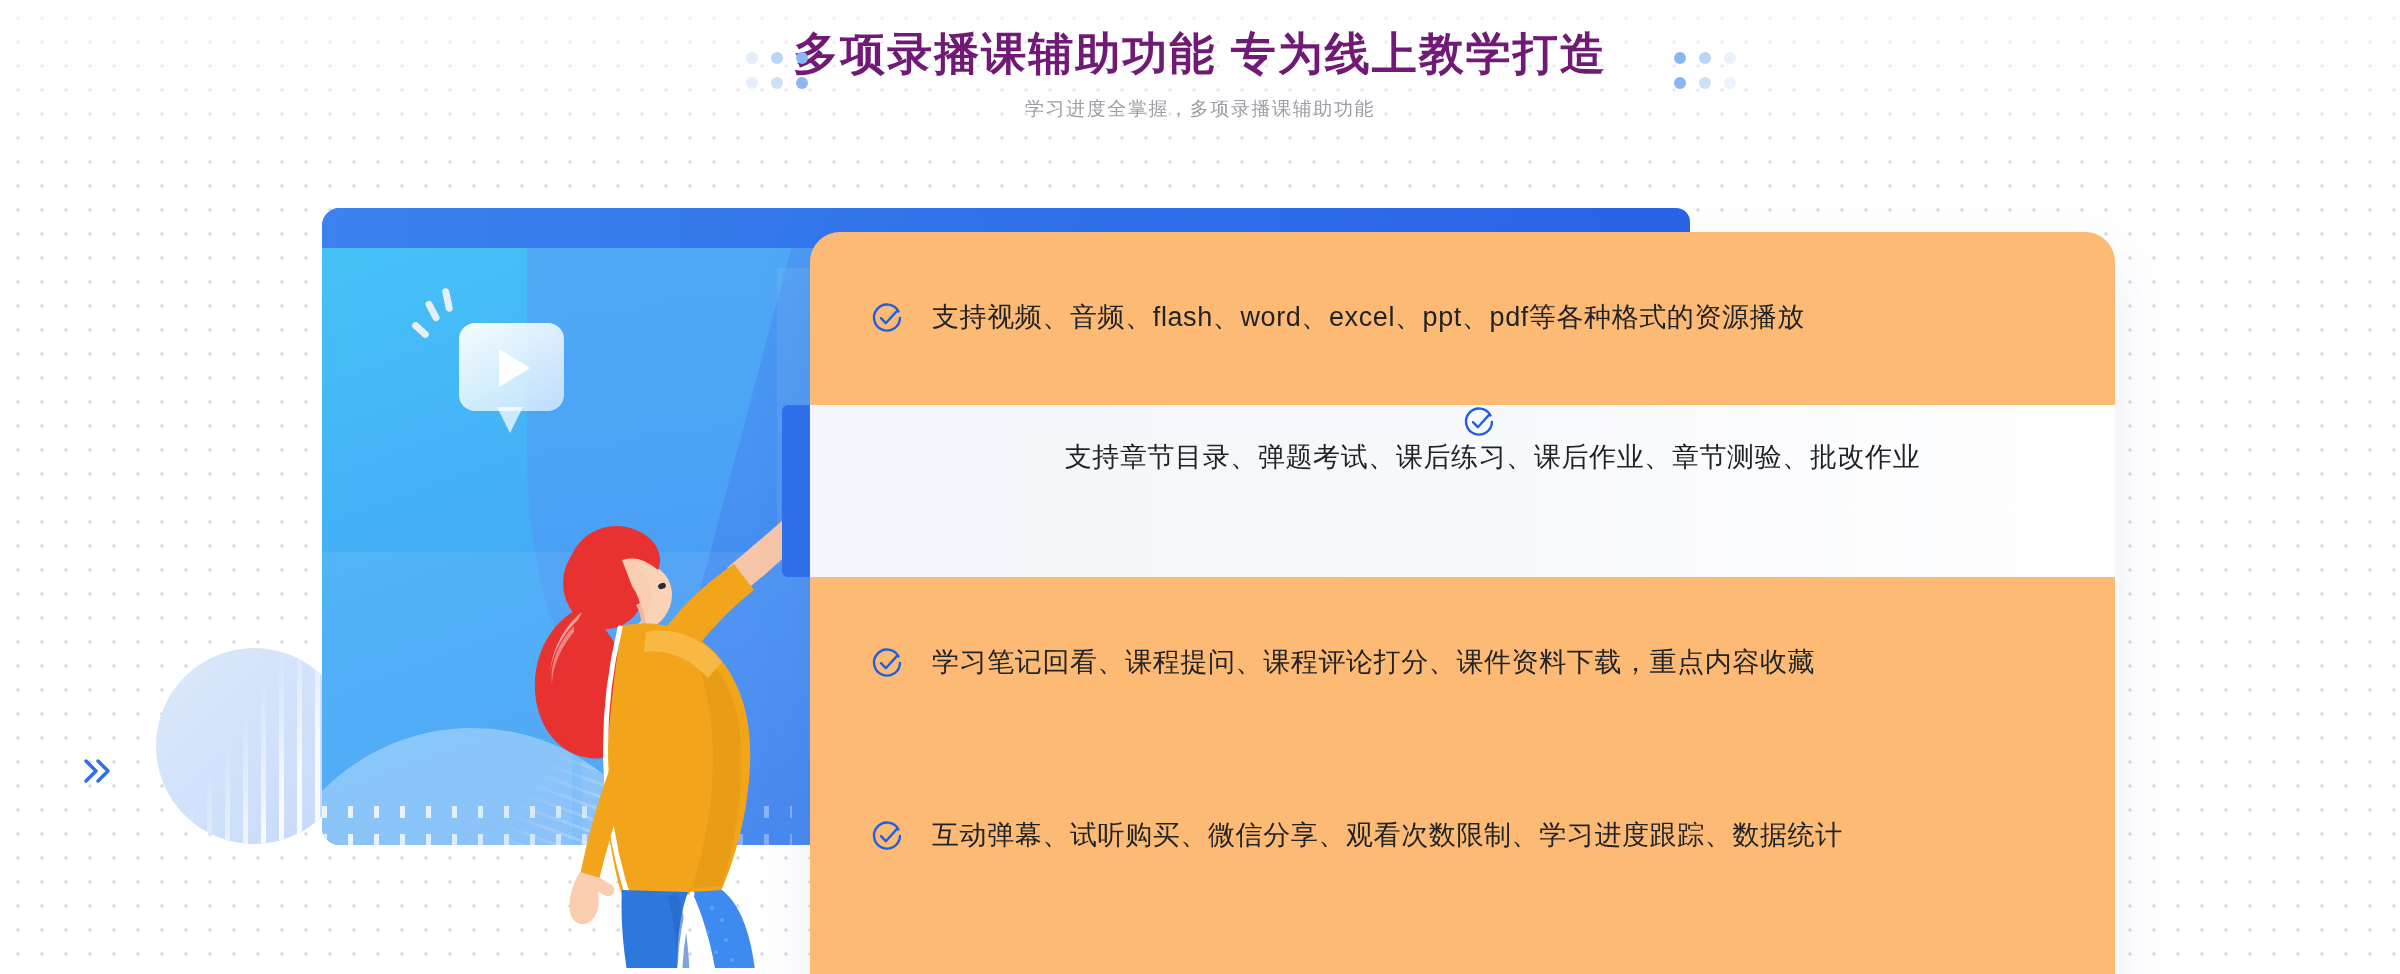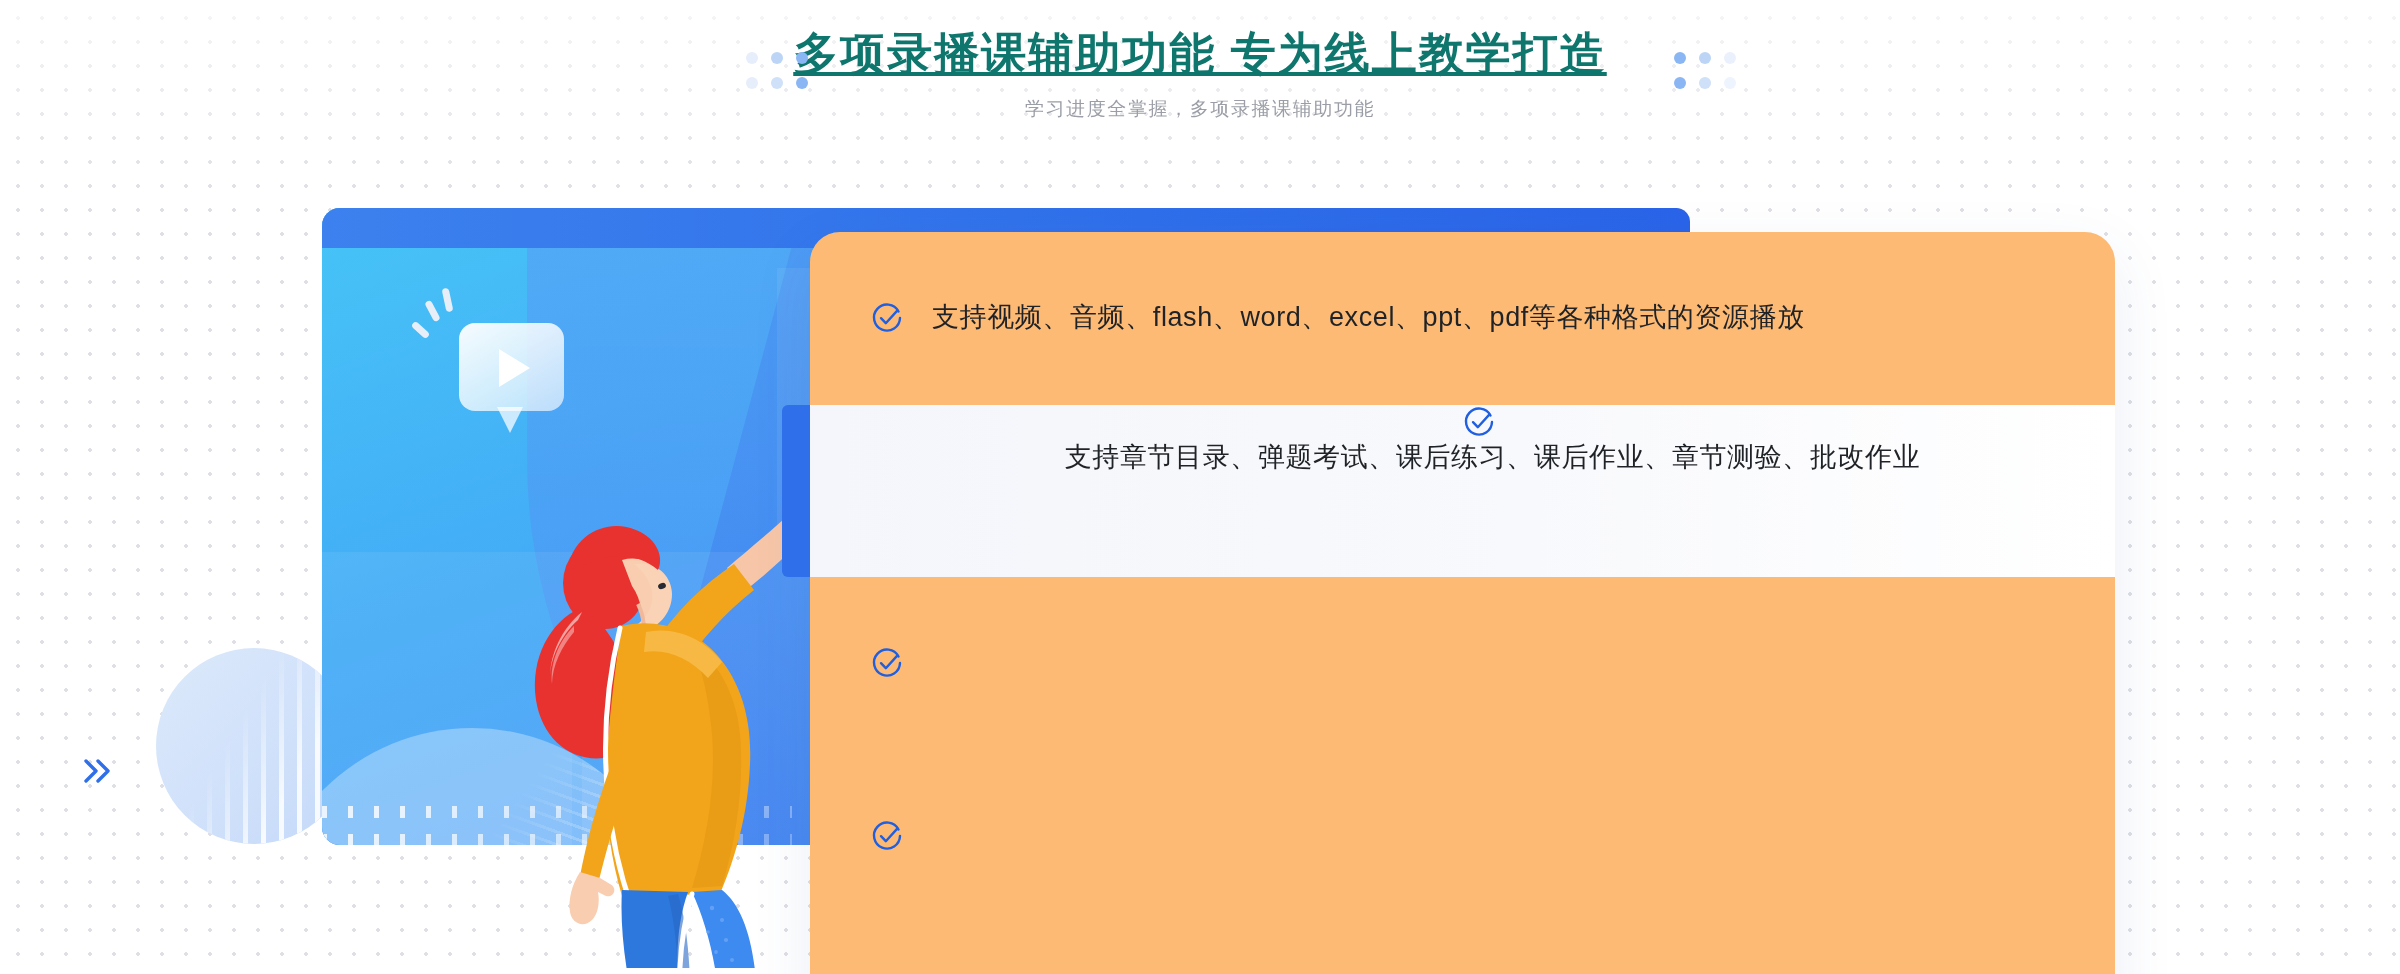--- a/index.html
+++ b/index.html
@@ -28,24 +28,23 @@
 
   
   .header{
     position:absolute; top:0; left:0; right:0; height:170px;
     z-index:6; text-align:center;
   }
   .title{
     margin-top:26px;
     font-size:45px;
     font-weight:700;
-    color:#0f766e;
+    color:#701a75;
     letter-spacing:2px;
     line-height:1.25;
-    text-decoration:underline;
   }
   .subtitle{
     margin-top:14px;
     font-size:19px;
     color:#9b9ea6;
     letter-spacing:1.6px;
   }
 
   
   .dotcluster{
@@ -406,25 +405,27 @@
       <span class="feature-text">支持章节目录、弹题考试、课后练习、课后作业、章节测验、批改作业</span>
     </div>
 
     <div class="feature-row">
       <span class="check-icon">
         <svg width="34" height="34" viewBox="0 0 34 34">
           <path d="M28.5 10.5 A13 13 0 1 0 30 17" fill="none" stroke="#1f5fe0" stroke-width="2.4" stroke-linecap="round"></path>
           <path d="M11 17.2 L15.8 22.2 L27.5 9.4" fill="none" stroke="#1f5fe0" stroke-width="2.4" stroke-linecap="round" stroke-linejoin="round"></path>
         </svg>
       </span>
+      <span class="feature-text">学习笔记回看、课程提问、课程评论打分、课件资料下载，重点内容收藏</span>
     </div>
 
     <div class="feature-row">
       <span class="check-icon">
         <svg width="34" height="34" viewBox="0 0 34 34">
           <path d="M28.5 10.5 A13 13 0 1 0 30 17" fill="none" stroke="#1f5fe0" stroke-width="2.4" stroke-linecap="round"></path>
           <path d="M11 17.2 L15.8 22.2 L27.5 9.4" fill="none" stroke="#1f5fe0" stroke-width="2.4" stroke-linecap="round" stroke-linejoin="round"></path>
         </svg>
       </span>
+      <span class="feature-text">互动弹幕、试听购买、微信分享、观看次数限制、学习进度跟踪、数据统计</span>
     </div>
 
   </div>
 </div>
 
 </body></html>

